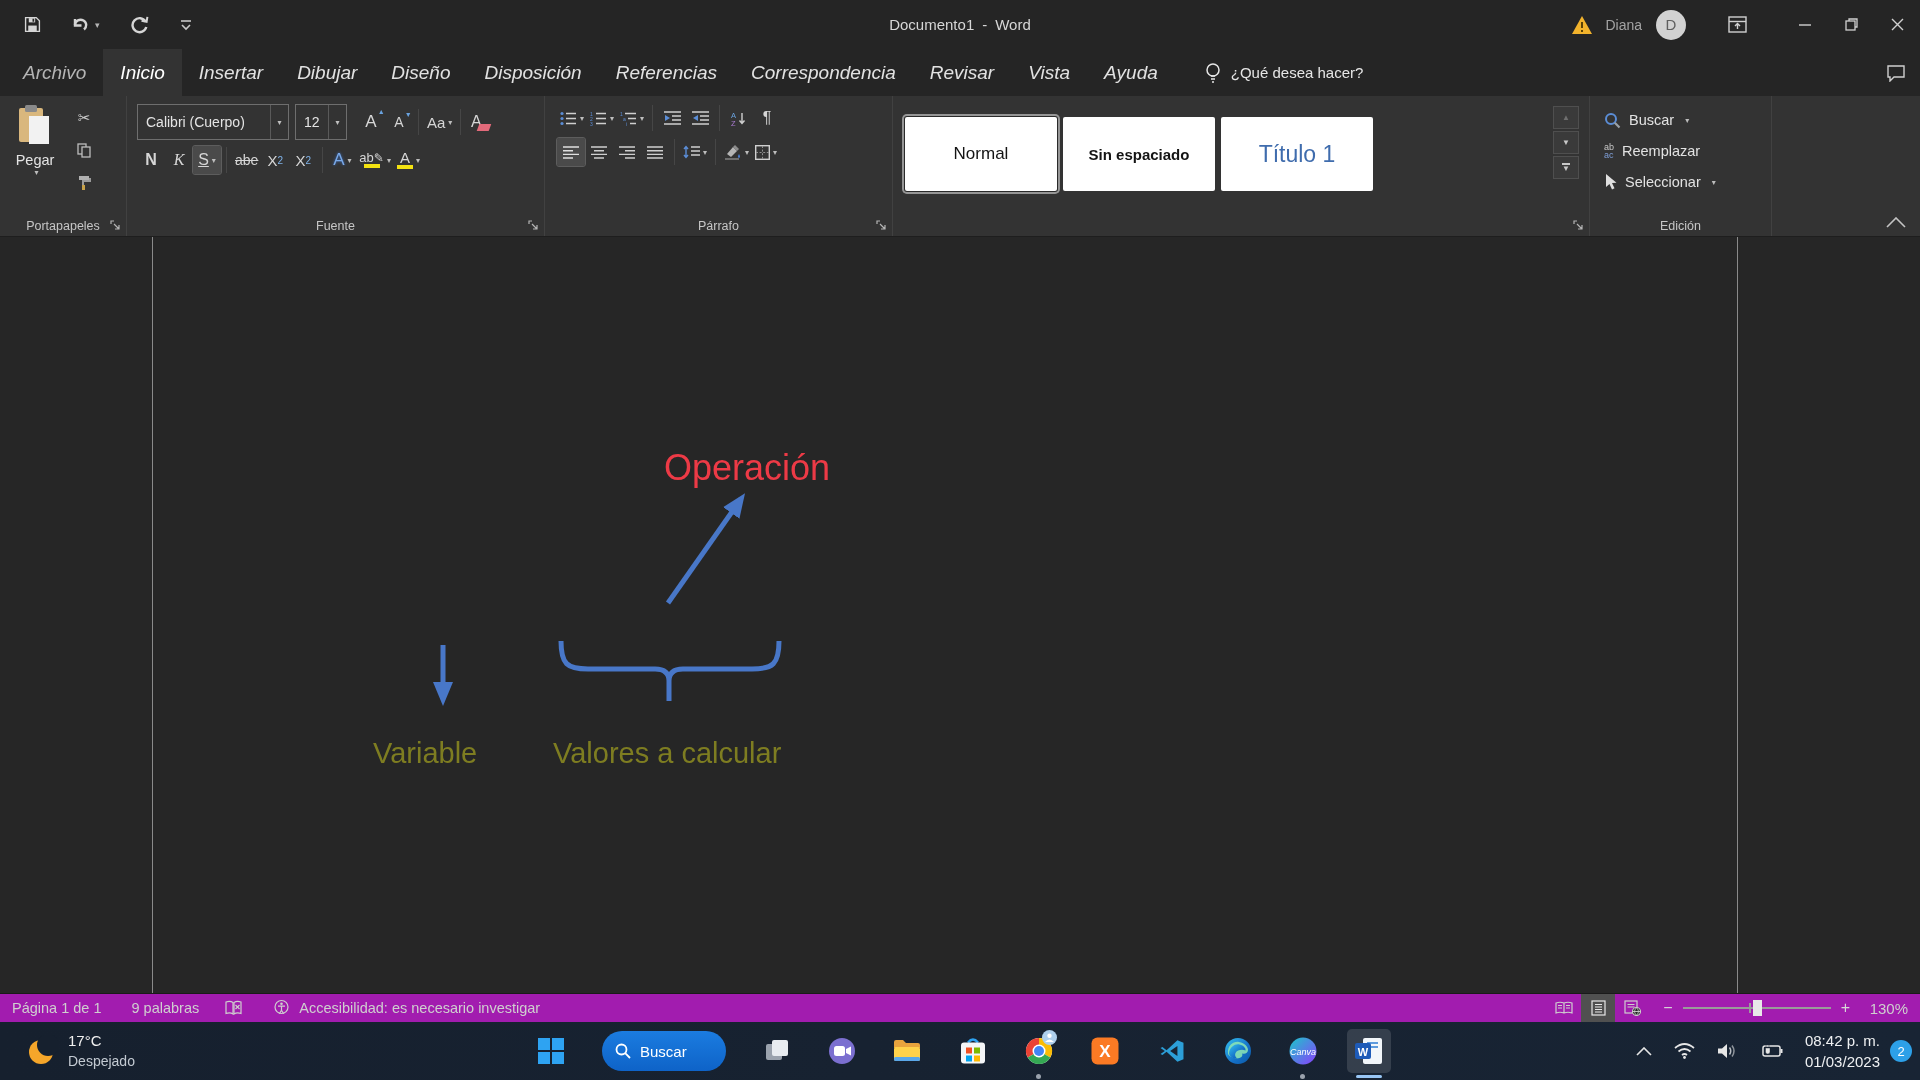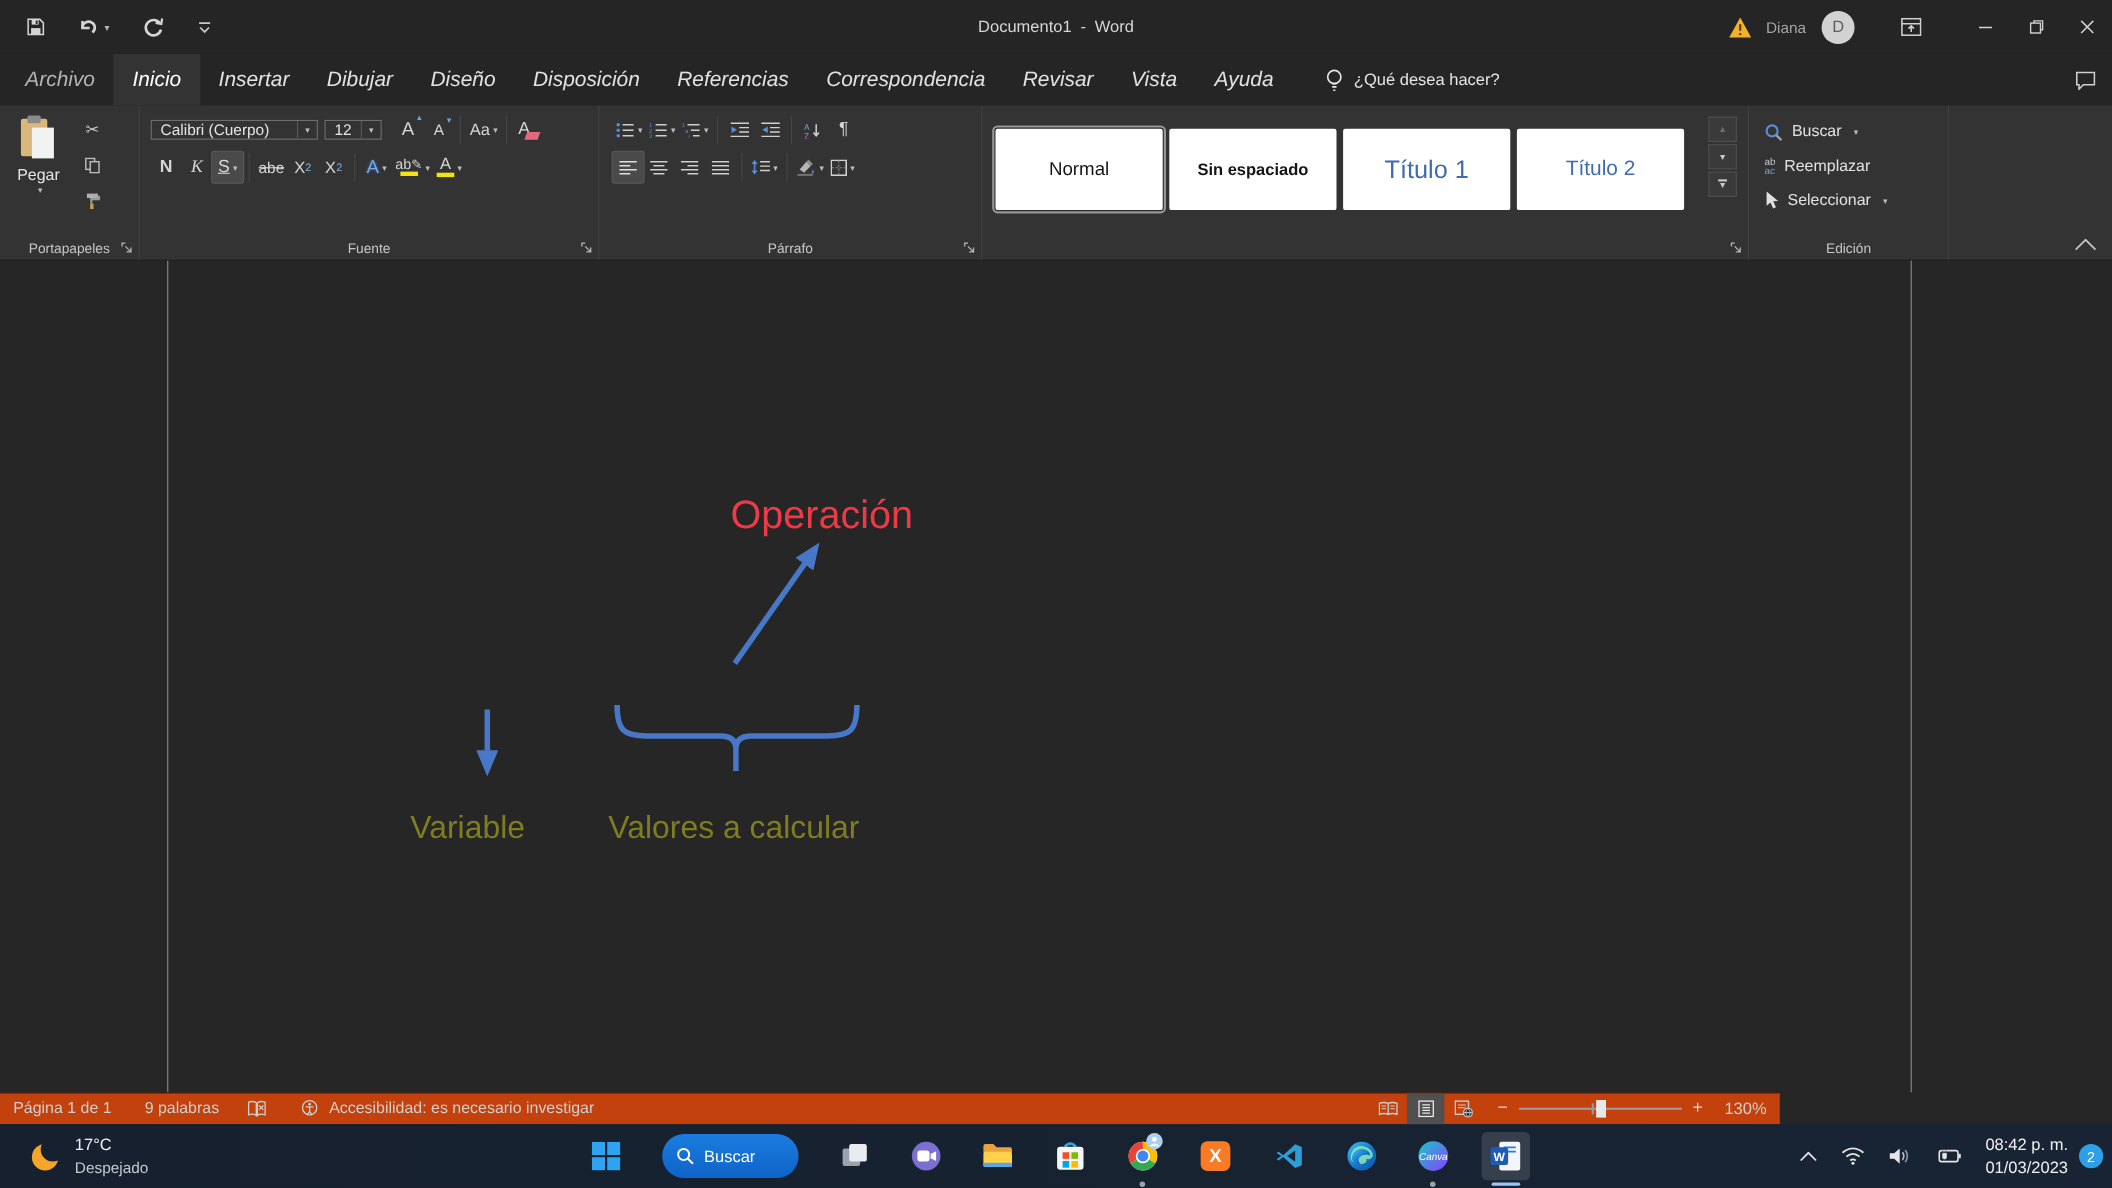--- a/index.html
+++ b/index.html
@@ -34,21 +34,21 @@
   #ribbon { position:absolute; left:0; top:96px; width:1920px; height:141px; background:#333333; border-bottom:1px solid #1e1e1e; }
   .grp { position:absolute; top:0; height:140px; border-right:1px solid #414141; }
   .grp-label { position:absolute; bottom:3px; left:0; right:0; text-align:center; font-size:12.5px; color:#c6c6c6; }
   .launcher { position:absolute; bottom:5px; right:5px; }
   .rrow { display:flex; align-items:center; }
   .rbtn { display:flex; align-items:center; justify-content:center; min-width:28px; height:28px;
     color:#d6d6d6; font-size:16px; border-radius:2px; padding:0 3px; }
   .rbtn.pressed { background:#4a4a4a; outline:1px solid #5d5d5d; }
   .chev { font-size:8px; color:#bdbdbd; margin-left:3px; }
   .vdiv { width:1px; height:26px; background:#464646; margin:0 5px; }
-  .combo { height:18px; border:1px solid #6e6e6e; background:#333; display:flex; align-items:center;
+  .combo { height:36px; border:1px solid #6e6e6e; background:#333; display:flex; align-items:center;
     font-size:14px; color:#e4e4e4; padding-left:8px; }
   .combo .cchev { margin-left:auto; width:18px; height:100%; display:flex; align-items:center;
     justify-content:center; border-left:1px solid #5a5a5a; font-size:8px; color:#c0c0c0; }
 
   
   #grp-clipboard { left:0; width:127px; }
   #paste-btn { position:absolute; left:8px; top:8px; width:54px; height:106px; display:flex;
     flex-direction:column; align-items:center; font-size:14.5px; color:#e4e4e4; }
   #paste-btn .lbl { margin-top:6px; }
   .clip-col { position:absolute; left:70px; top:10px; display:flex; flex-direction:column; gap:8px; }
@@ -101,21 +101,21 @@
   .red { color:#e8424d; } .lav { color:#ccd6ee; } .wht { color:#e6e6e6; }
   .grn { color:#1ea44b; } .olv { color:#7e7d21; }
   .wavy { text-decoration-line:underline; text-decoration-style:wavy; text-decoration-color:#d83a42;
     text-decoration-thickness:2px; text-underline-offset:7px; }
   .plus { margin:0 14px; }
   .sp { display:inline-block; width:15px; }
   #var-label { position:absolute; left:373px; top:500px; font-size:29px; }
   #val-label { position:absolute; left:553px; top:500px; font-size:29px; }
 
   
-  #statusbar { position:absolute; left:0; top:993px; width:1618px; height:29px; background:#c2410c;
+  #statusbar { position:absolute; left:0; top:993px; width:1920px; height:29px; background:#a21caf;
     border-top:1px solid #1a1a1a; display:flex; align-items:center; font-size:14.5px; color:#cfcfcf; }
   #statusbar .sleft { display:flex; align-items:center; position:absolute; left:12px; gap:0; }
   #sb-page { margin-right:30px; } #sb-words { margin-right:26px; }
   #sb-proof { margin-right:30px; } #sb-a11y-ic { margin-right:8px; }
   #statusbar .sright { position:absolute; right:0; display:flex; align-items:center; height:29px; }
   .viewbtn { width:34px; height:29px; display:flex; align-items:center; justify-content:center; }
   .viewbtn.active { background:#505050; }
   #zoom-minus { margin:0 10px 0 14px; font-size:16px; color:#d8d8d8; }
   #zoom-track { position:relative; width:148px; height:2px; background:#9a9a9a; }
   #zoom-tick { position:absolute; left:66px; top:-4px; width:2px; height:10px; background:#9a9a9a; }
@@ -477,23 +477,20 @@
     <div id="style-cards">
       <div class="scard sel">
           <span class="n0">Normal</span>
         </div>
       <div class="scard">
           <span class="n1">Sin espaciado</span>
         </div>
       <div class="scard">
           <span class="t1">Título 1</span>
         </div>
-      <div class="scard">
-          <span class="t2">Título 2</span>
-        </div>
     </div>
     <div id="style-scroll">
       <span class="sbtn dim">▲</span>
       <span class="sbtn">▼</span>
       <span class="sbtn">
           <span class="morebar">▼</span>
         </span>
     </div>
     <span class="launcher">
       <svg width="11" height="11" viewBox="0 0 11 11">

